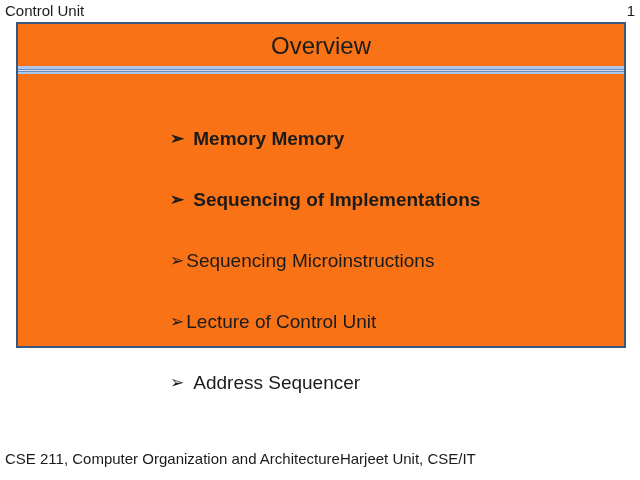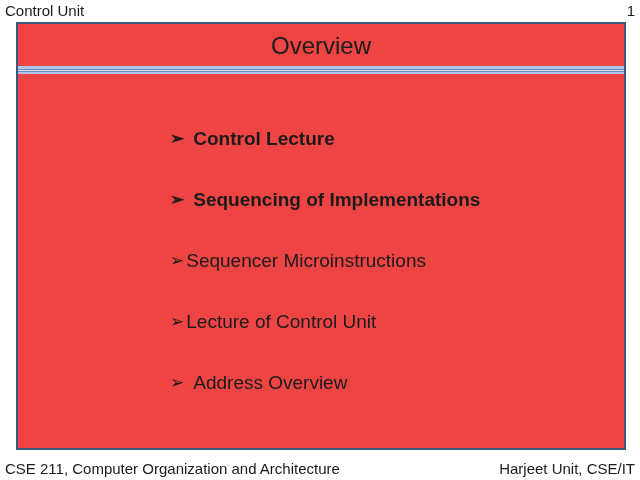--- a/index.html
+++ b/index.html
@@ -24,23 +24,23 @@
     display:flex;align-items:flex-start;
     font-size:15px;line-height:18px;
   }
   .header .left{flex:1;text-align:left;}
   .header .center{flex:0 0 auto;}
   .header .right{flex:1;text-align:right;}
 
   .slide{
     position:absolute;
     left:16px;top:22px;
-    width:610px;height:428px;
+    width:610px;height:326px;
     border:2px solid var(--border);
-    background:#ef4444;
+    background:#f97316;
   }
   .slide-title{
     position:absolute;top:6px;left:0;right:0;
     text-align:center;
     font-size:24px;line-height:32px;
     color:#1c1c1c;
   }
   .title-divider{
     position:absolute;top:42px;left:0;right:0;height:8px;
     background:linear-gradient(to bottom,
@@ -61,57 +61,57 @@
   }
   .bullet .marker{
     font-size:17px;
     margin-right:2px;
     flex:0 0 auto;
   }
   .bullet.sp .marker{margin-right:9px;}
   .bullet.b{font-weight:bold;}
 
   .footer{
-    position:absolute;bottom:2px;left:5px;right:5px;
-    display:flex;justify-content:space-between;align-items:baseline;
+    position:absolute;bottom:12px;left:5px;right:5px;
+    display:flex;align-items:baseline;
     font-size:15px;line-height:18px;
   }
 </style>
 </head>
 <body>
 
 <div class="header">
   <span class="left">Control Unit</span>
   <span class="center">1</span>
 </div>
 
 <div class="slide">
   <div class="slide-title">Overview</div>
   <div class="title-divider"></div>
 
   <div class="bullet-list">
     <div class="bullet b sp">
       <span class="marker">➢</span>
-      <span class="label">Control Lecture</span>
+      <span class="label">Memory Memory</span>
     </div>
     <div class="bullet b sp">
       <span class="marker">➢</span>
       <span class="label">Sequencing of Implementations</span>
     </div>
     <div class="bullet">
       <span class="marker">➢</span>
-      <span class="label">Sequencer Microinstructions</span>
+      <span class="label">Sequencing Microinstructions</span>
     </div>
     <div class="bullet">
       <span class="marker">➢</span>
       <span class="label">Lecture of Control Unit</span>
     </div>
     <div class="bullet sp">
       <span class="marker">➢</span>
-      <span class="label">Address Overview</span>
+      <span class="label">Address Sequencer</span>
     </div>
   </div>
 </div>
 
 <div class="footer">
   <span>CSE 211, Computer Organization and Architecture</span>
   <span>Harjeet Unit, CSE/IT</span>
 </div>
 
 </body></html>

